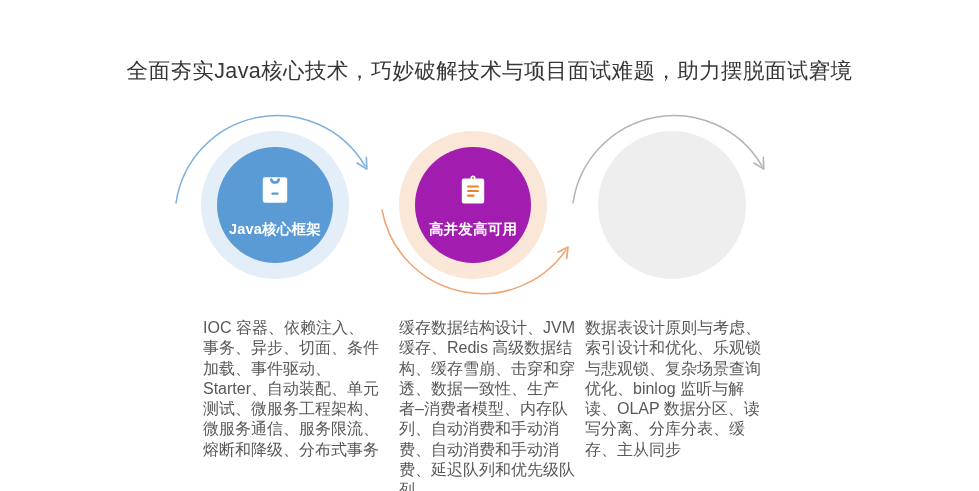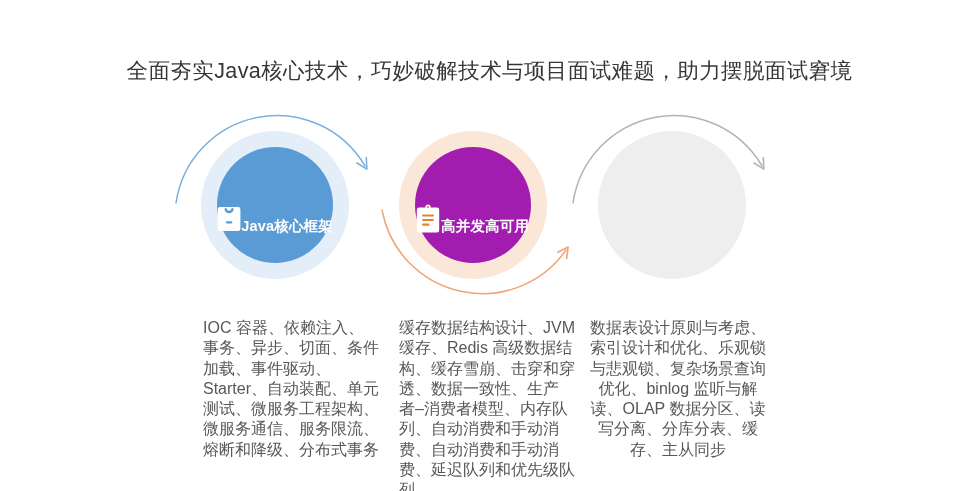--- a/index.html
+++ b/index.html
@@ -62,20 +62,21 @@
     border-radius: 50%;
   }
   .disc {
     position: absolute;
     left: 16px;
     top: 16px;
     width: 116px;
     height: 116px;
     border-radius: 50%;
     display: flex;
+    flex-direction: column;
     align-items: center;
     justify-content: flex-start;
     box-sizing: border-box;
     padding-top: 28px;
   }
   .node.n1 .halo { background: #e4eef9; }
   .node.n1 .disc { background: #5b9bd5; }
   .node.n2 .halo { background: #fbe7d7; }
   .node.n2 .disc { background: #a21caf; }
   .node.n3 .halo { background: #eeeeee; }
@@ -100,21 +101,21 @@
     position: absolute;
     top: 318px;
     width: 176px;
     font-size: 16px;
     line-height: 20.3px;
     color: #585858;
     text-align: left;
   }
   .desc.d1 { left: 203px; }
   .desc.d2 { left: 399px; }
-  .desc.d3 { left: 585px; width: 186px; text-align: center; }
+  .desc.d3 { left: 585px; width: 186px; }
 </style>
 </head>
 <body>
 
 <div id="canvas">
 
   <div id="page-title">全面夯实Java核心技术，巧妙破解技术与项目面试难题，助力摆脱面试窘境</div>
 
   <svg id="arc-layer" viewBox="0 0 979 491" width="979" height="491">
     <defs>

